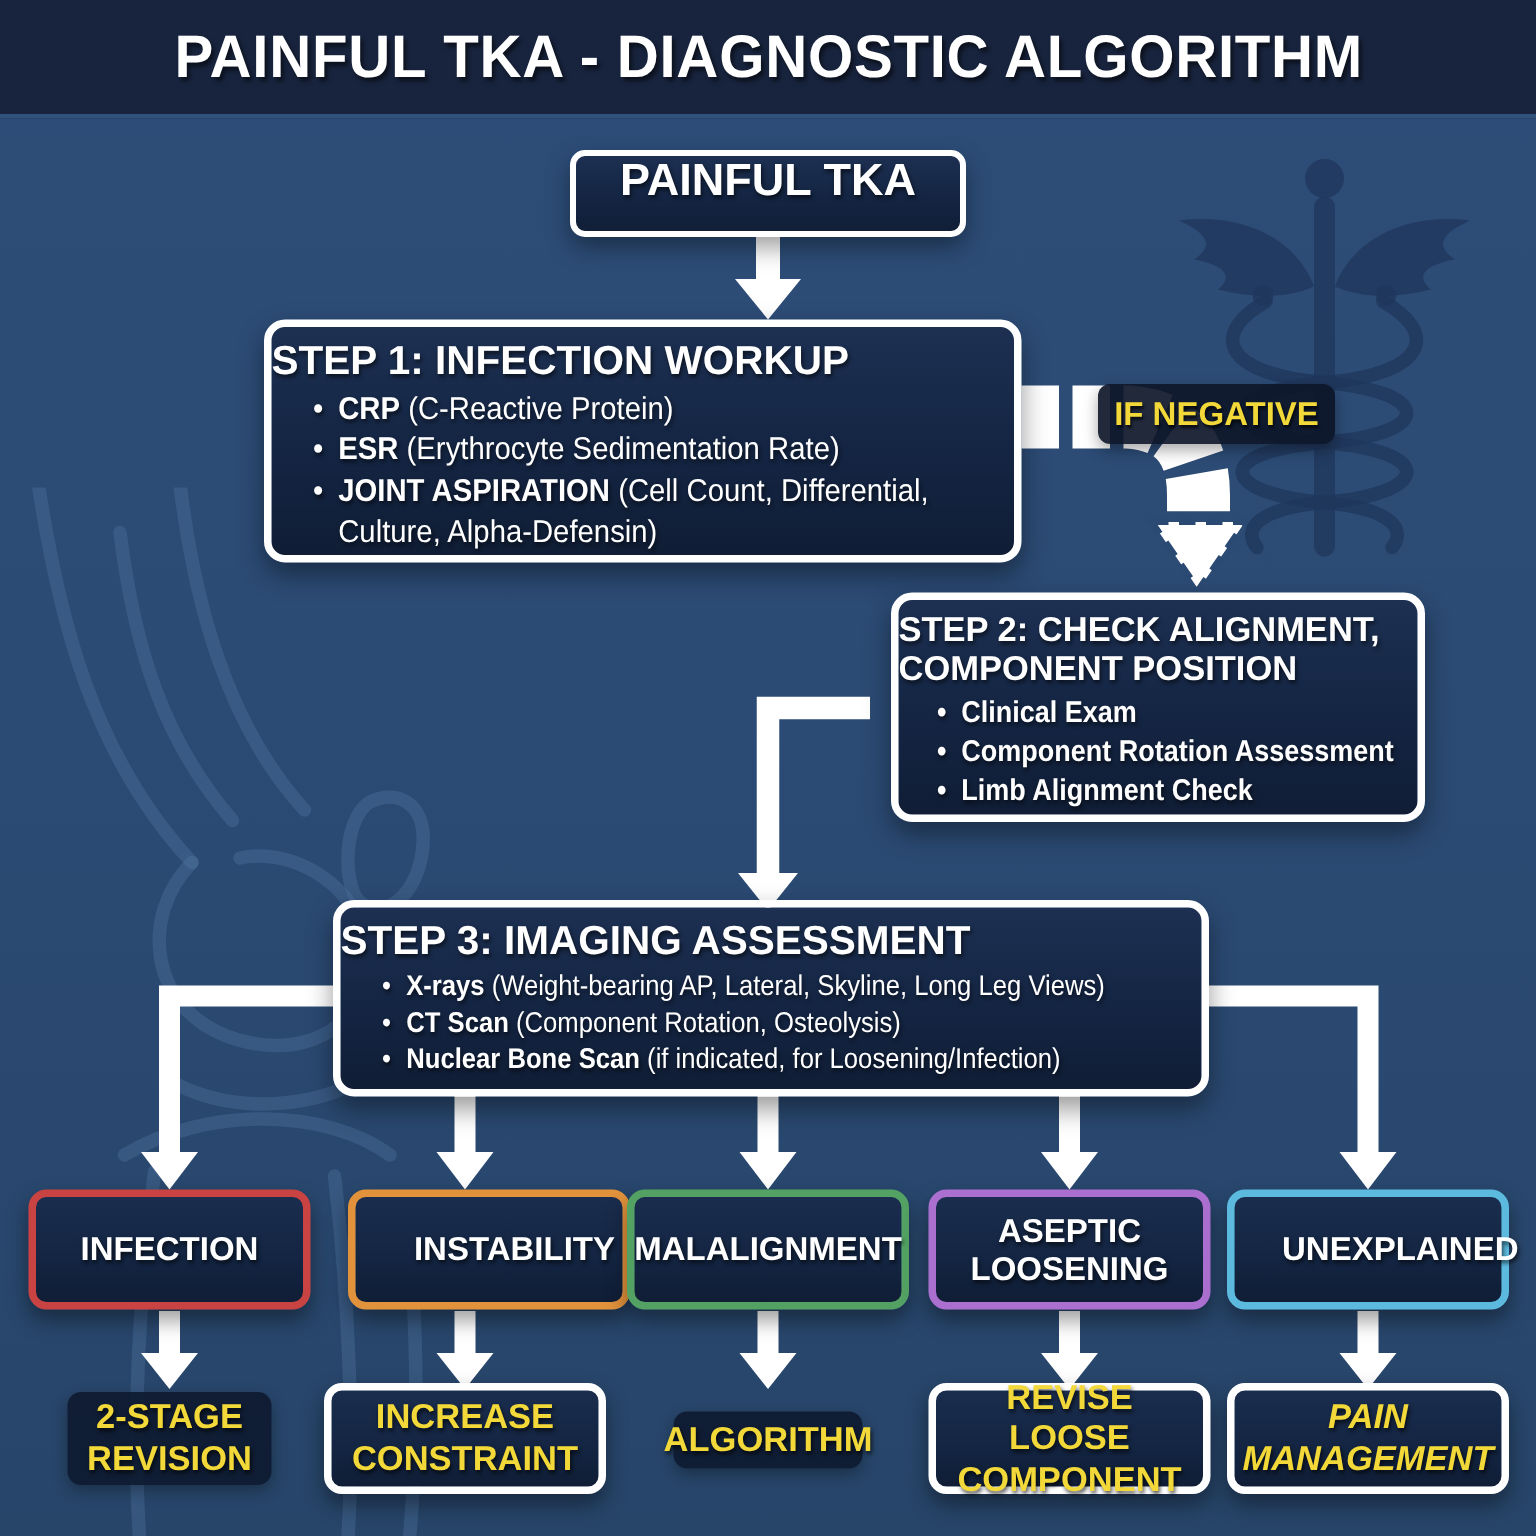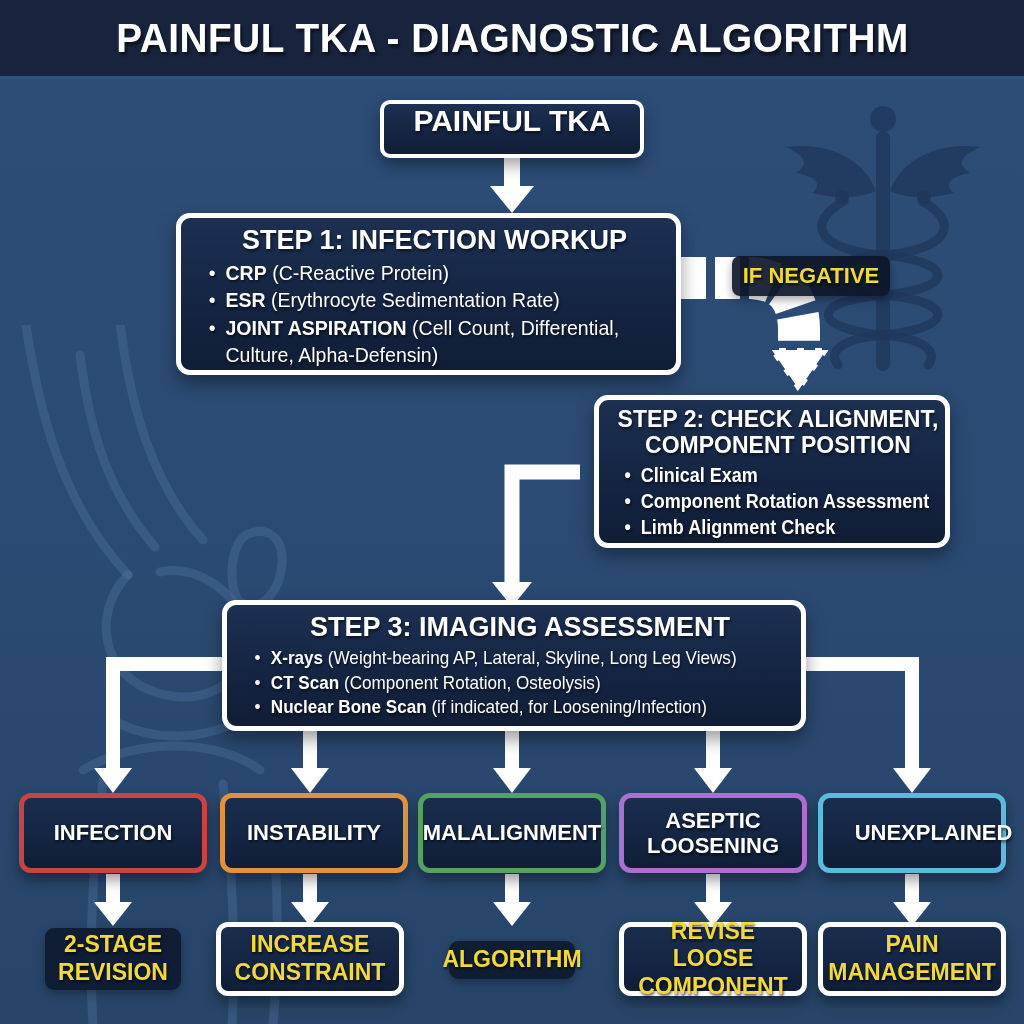--- a/index.html
+++ b/index.html
@@ -32,21 +32,21 @@
     display:flex;align-items:flex-start;justify-content:center;
     color:#fff;font-weight:bold;text-align:center;
     text-shadow:1px 2px 3px rgba(0,0,0,.6);
   }
   .stepbox{
     background:linear-gradient(180deg,#1d3052 0%,#142543 55%,#101d35 100%);
     border:5px solid #fff;border-radius:14px;
     box-shadow:0 8px 18px rgba(0,0,0,.4);
     color:#fff;text-shadow:1px 2px 3px rgba(0,0,0,.6);
   }
-  .step-title{font-weight:bold;text-align:center;line-height:1.15;margin-left:12px;}
+  .step-title{font-weight:bold;line-height:1.15;}
   .bullets{margin-top:3px;transform-origin:left top;}
   .bullet{position:relative;padding-left:22px;line-height:1.3;white-space:pre-line;}
   .bullet::before{content:"\2022";position:absolute;left:4px;top:0;}
   .bullet .lead{font-weight:bold;}
   
   #step1 .step-title{font-size:27px;margin-top:7px;}
   #step1 .bullets{margin-left:24px;font-size:21px;width:107%;transform:scaleX(.93);}
   #step2 .step-title{font-size:23px;margin-top:6px;}
   #step2 .bullets{margin-left:22px;font-size:20px;width:111%;transform:scaleX(.90);font-weight:bold;}
   #step3 .step-title{font-size:27px;margin-top:7px;}
@@ -216,21 +216,21 @@
     <div class="bullets">
       <div class="bullet"><span class="lead">X-rays</span><span class="rest"> (Weight-bearing AP, Lateral, Skyline, Long Leg Views)</span></div>
       <div class="bullet"><span class="lead">CT Scan</span><span class="rest"> (Component Rotation, Osteolysis)</span></div>
       <div class="bullet"><span class="lead">Nuclear Bone Scan</span><span class="rest"> (if indicated, for Loosening/Infection)</span></div>
     </div>
   </div>
 
   <div class="box diag" style="left: 19px; top: 793px; border-color: rgb(200, 67, 65);">
     <span>INFECTION</span>
   </div>
-  <div class="box diag" style="left: 220px; top: 793px; border-color: rgb(226, 146, 59);">
+  <div class="box diag" style="left: 232px; top: 793px; border-color: rgb(226, 146, 59); justify-content: flex-end;">
     <span>INSTABILITY</span>
   </div>
   <div class="box diag" style="left: 418px; top: 793px; border-color: rgb(83, 162, 99);">
     <span>MALALIGNMENT</span>
   </div>
   <div class="box diag" style="left: 619px; top: 793px; border-color: rgb(171, 111, 208);">
     <span>ASEPTIC LOOSENING</span>
   </div>
   <div class="box diag" style="left: 818px; top: 793px; border-color: rgb(92, 186, 223); padding-left: 48px;">
     <span>UNEXPLAINED</span>
@@ -241,17 +241,17 @@
   </div>
   <div class="box treatment bordered" style="left:216px;top:922px;width:188px;height:74px;text-align:center;">
     <span>INCREASE CONSTRAINT</span>
   </div>
   <div class="box treatment chip" style="left:449px;top:941px;width:126px;height:38px;">
     <span>ALGORITHM</span>
   </div>
   <div class="box treatment bordered" style="left:619px;top:922px;width:188px;height:74px;">
     <span>REVISE LOOSE COMPONENT</span>
   </div>
-  <div class="box treatment bordered" style="left:818px;top:922px;width:188px;height:74px;">
+  <div class="box treatment bordered" style="left:818px;top:922px;width:188px;height:74px;font-style:italic;">
     <span>PAIN MANAGEMENT</span>
   </div>
 
 </div>
 
 </body></html>

